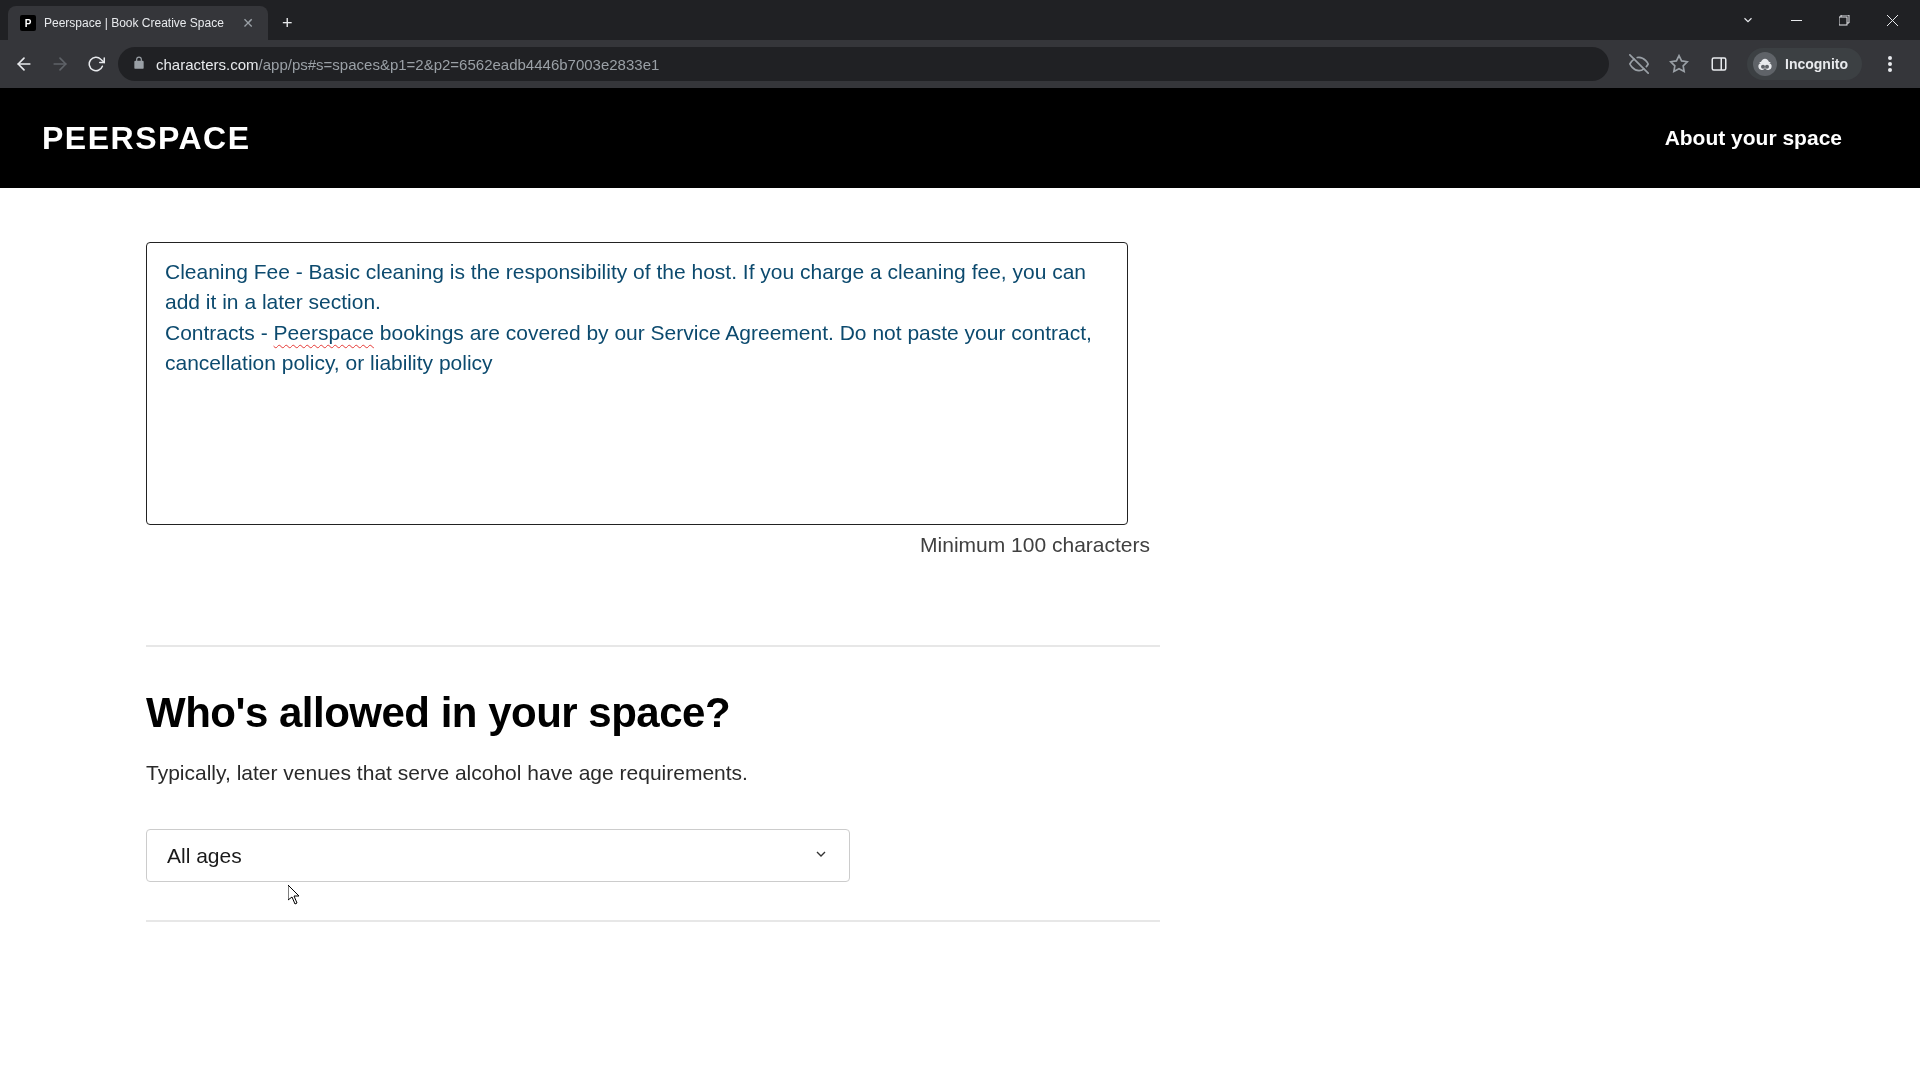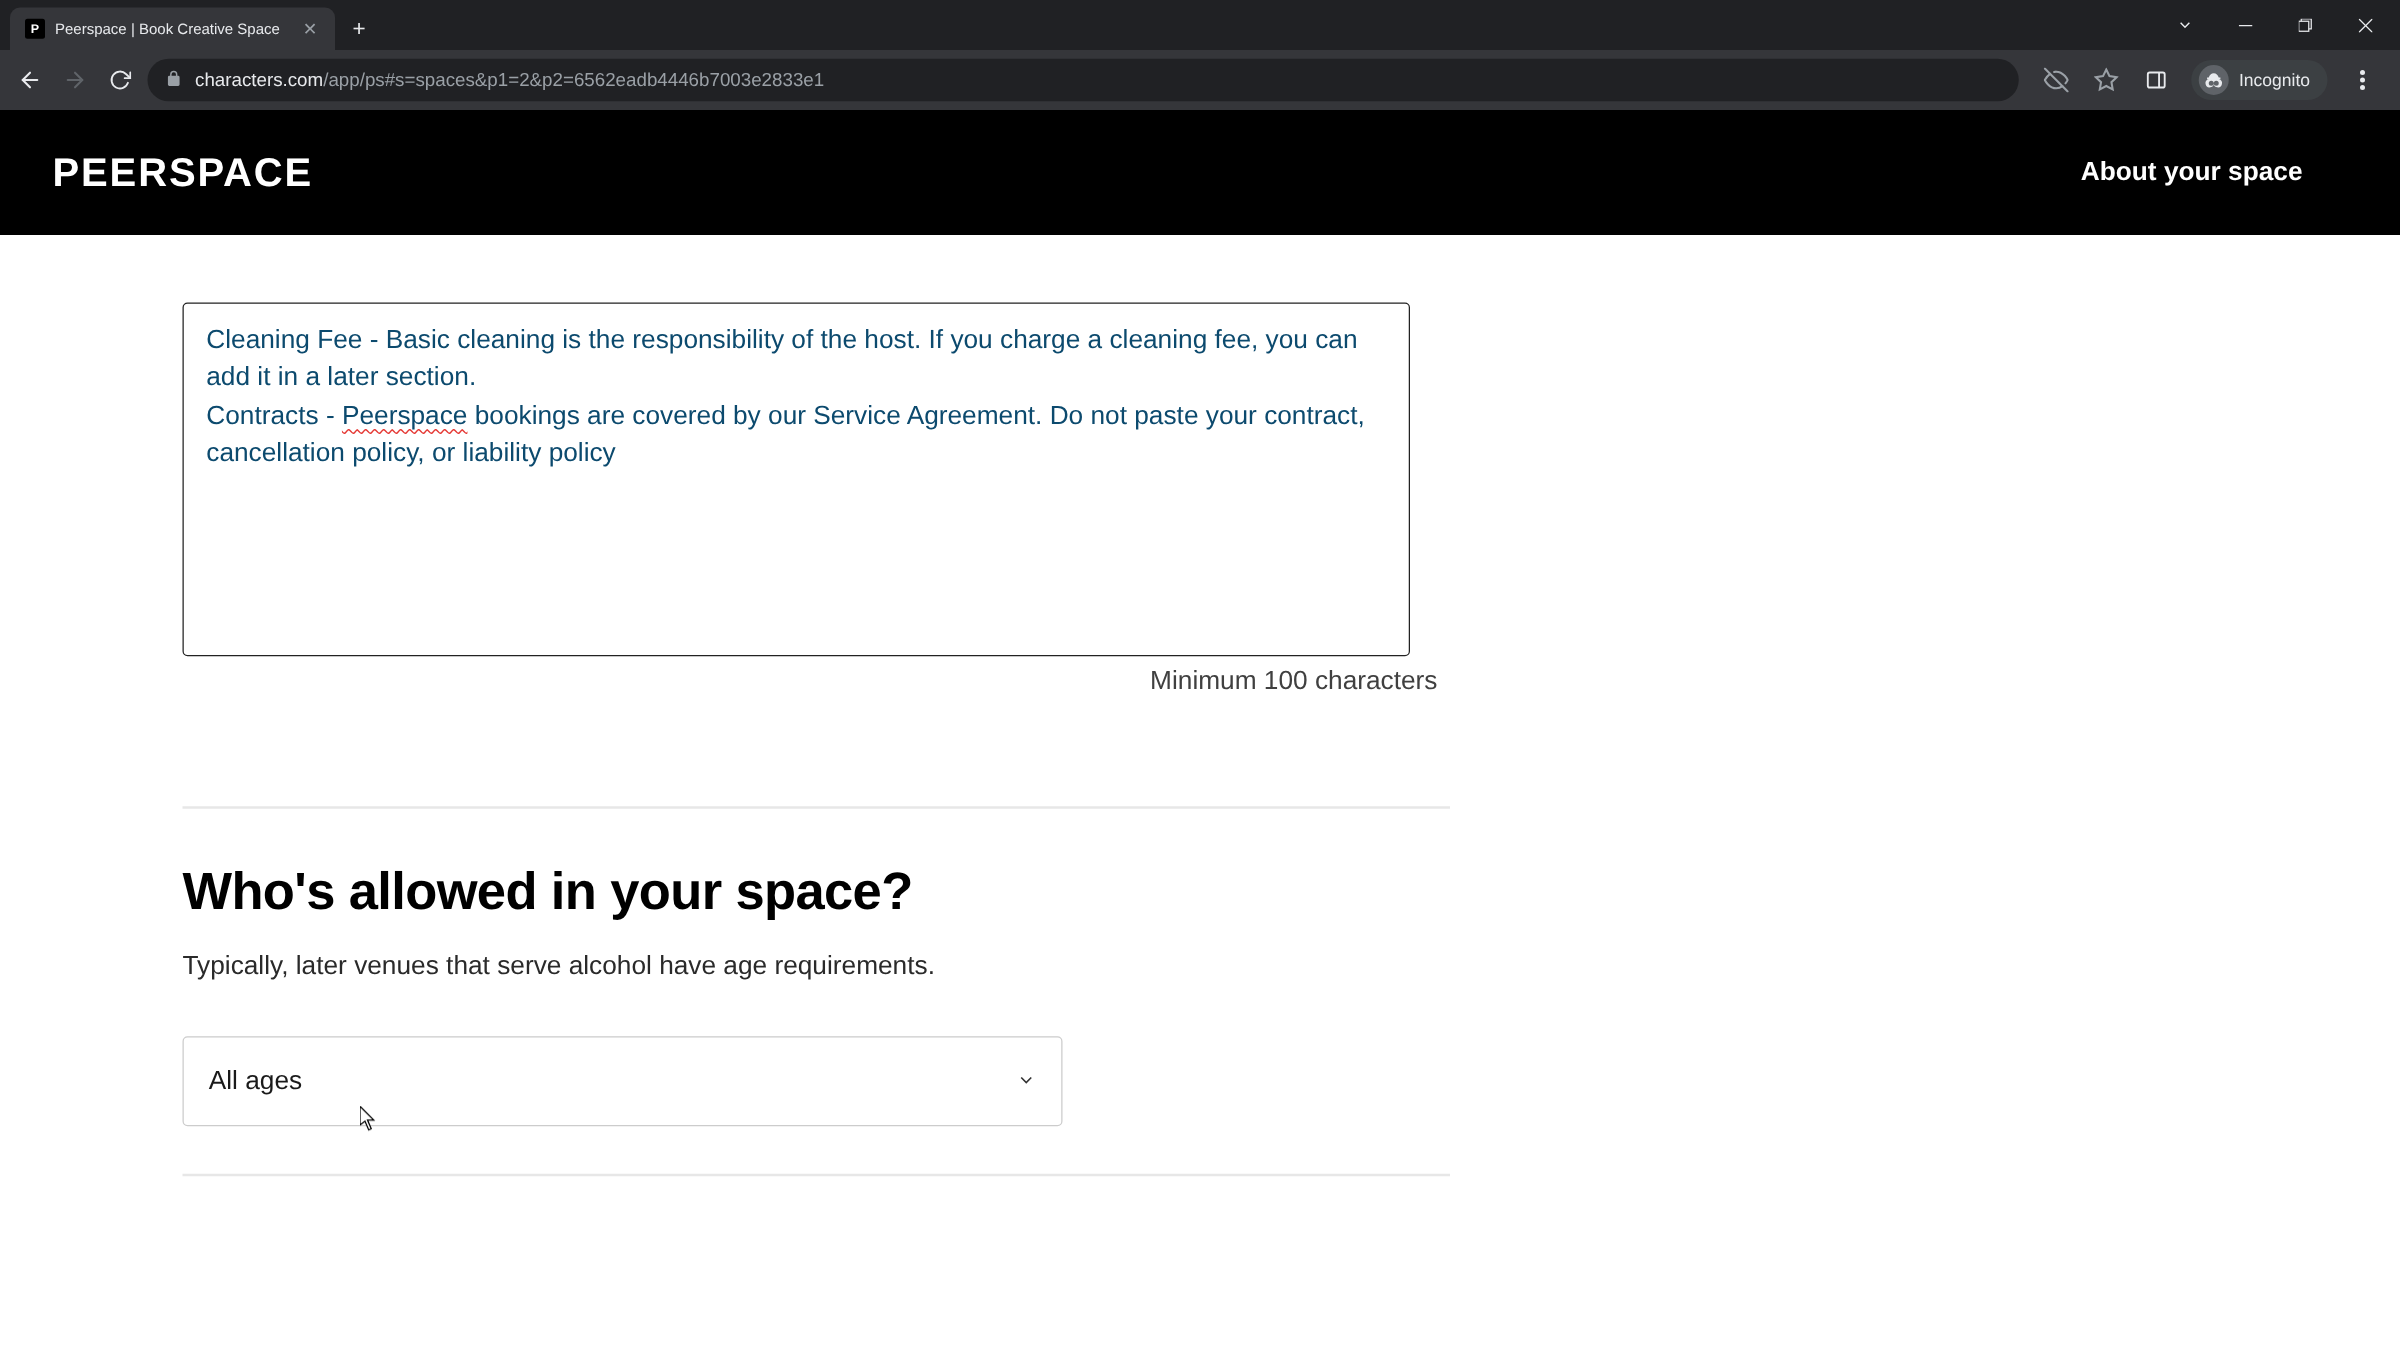--- a/index.html
+++ b/index.html
@@ -19,21 +19,21 @@
 
     .address-bar { display: flex; align-items: center; height: 48px; background: #35363a; padding: 0 10px; gap: 8px; }
     .nav-btn { color: #e8eaed; width: 28px; height: 28px; display: flex; align-items: center; justify-content: center; cursor: pointer; border-radius: 14px; }
     .nav-btn.disabled { color: #5f6368; }
     .url-box { flex: 1; background: #202124; border-radius: 20px; height: 34px; display: flex; align-items: center; padding: 0 14px; gap: 10px; max-width: 1500px; margin-right: 10px; }
     .lock-icon { color: #9aa0a6; font-size: 14px; }
     .url-text { color: #9aa0a6; font-size: 15px; }
     .url-domain { color: #e8eaed; }
     .right-icons { display: flex; align-items: center; gap: 16px; padding-right: 8px; }
     .icon-btn { color: #e8eaed; cursor: pointer; display: flex; align-items: center; justify-content: center; width: 24px; height: 24px; }
-    .incognito-badge { display: flex; align-items: center; gap: 8px; background: #3c4043; border-radius: 20px; padding: 4px 14px 4px 6px; }
+    .incognito-badge { display: flex; align-items: center; gap: 8px; background: #3c4043; border-radius: 20px; padding: 4px 14px 4px 6px; font-weight: bold; }
     .incog-icon { width: 24px; height: 24px; background: #5f6368; border-radius: 50%; display: flex; align-items: center; justify-content: center; font-size: 12px; color:#e8eaed; }
     .incog-label { color: #e8eaed; font-size: 14px; }
 
     
     .page { position: relative; height: calc(1080px - 88px); overflow: hidden; }
     .page-scroll { height: 100%; overflow-y: scroll; }
     .page-scroll::-webkit-scrollbar { width: 17px; }
     .page-scroll::-webkit-scrollbar-track { background: #f1f1f1; }
     .page-scroll::-webkit-scrollbar-thumb { background: #c1c1c1; }
     .page-scroll::-webkit-scrollbar-button { background: #f1f1f1; height: 17px; display: block; }
@@ -49,21 +49,21 @@
     .spellerr { text-decoration-line: underline; text-decoration-style: wavy; text-decoration-color: #e53935; text-decoration-thickness: 1.2px; text-underline-offset: 4px; }
     .helper { text-align: right; color: #404040; font-size: 21px; margin-top: 8px; width: 1004px; }
 
     .divider { border: none; border-top: 2px solid #e7e7e7; margin-top: 88px; width: 1014px; }
 
     .section-title { font-size: 42px; font-weight: 800; margin-top: 42px; letter-spacing: -0.5px; color: #000; }
     .section-sub { font-size: 21px; color: #2a2a2a; margin-top: 24px; }
 
     .cursor-pointer { position: absolute; left: 288px; top: 797px; font-size: 15px; color: #000; pointer-events: none; }
 
-    .select-box { display: flex; align-items: center; justify-content: space-between; width: 704px; height: 72px; border: 1.5px solid #ccc; border-radius: 4px; padding: 0 20px; margin-top: 44px; cursor: pointer; background: #fff; gap: 42px; }
+    .select-box { display: flex; align-items: center; justify-content: space-between; width: 704px; height: 53px; border: 1.5px solid #ccc; border-radius: 4px; padding: 0 20px; margin-top: 44px; cursor: pointer; background: #fff; gap: 42px; }
     .select-value { font-size: 21px; color: #1a1a1a; }
     .chevron { font-size: 14px; color: #444; }
 
     .divider2 { border: none; border-top: 2px solid #e7e7e7; margin-top: 38px; width: 1014px; } 
   </style>
 </head>
 <body>
 
 <div class="browser-chrome">
   <div class="tab-bar">

